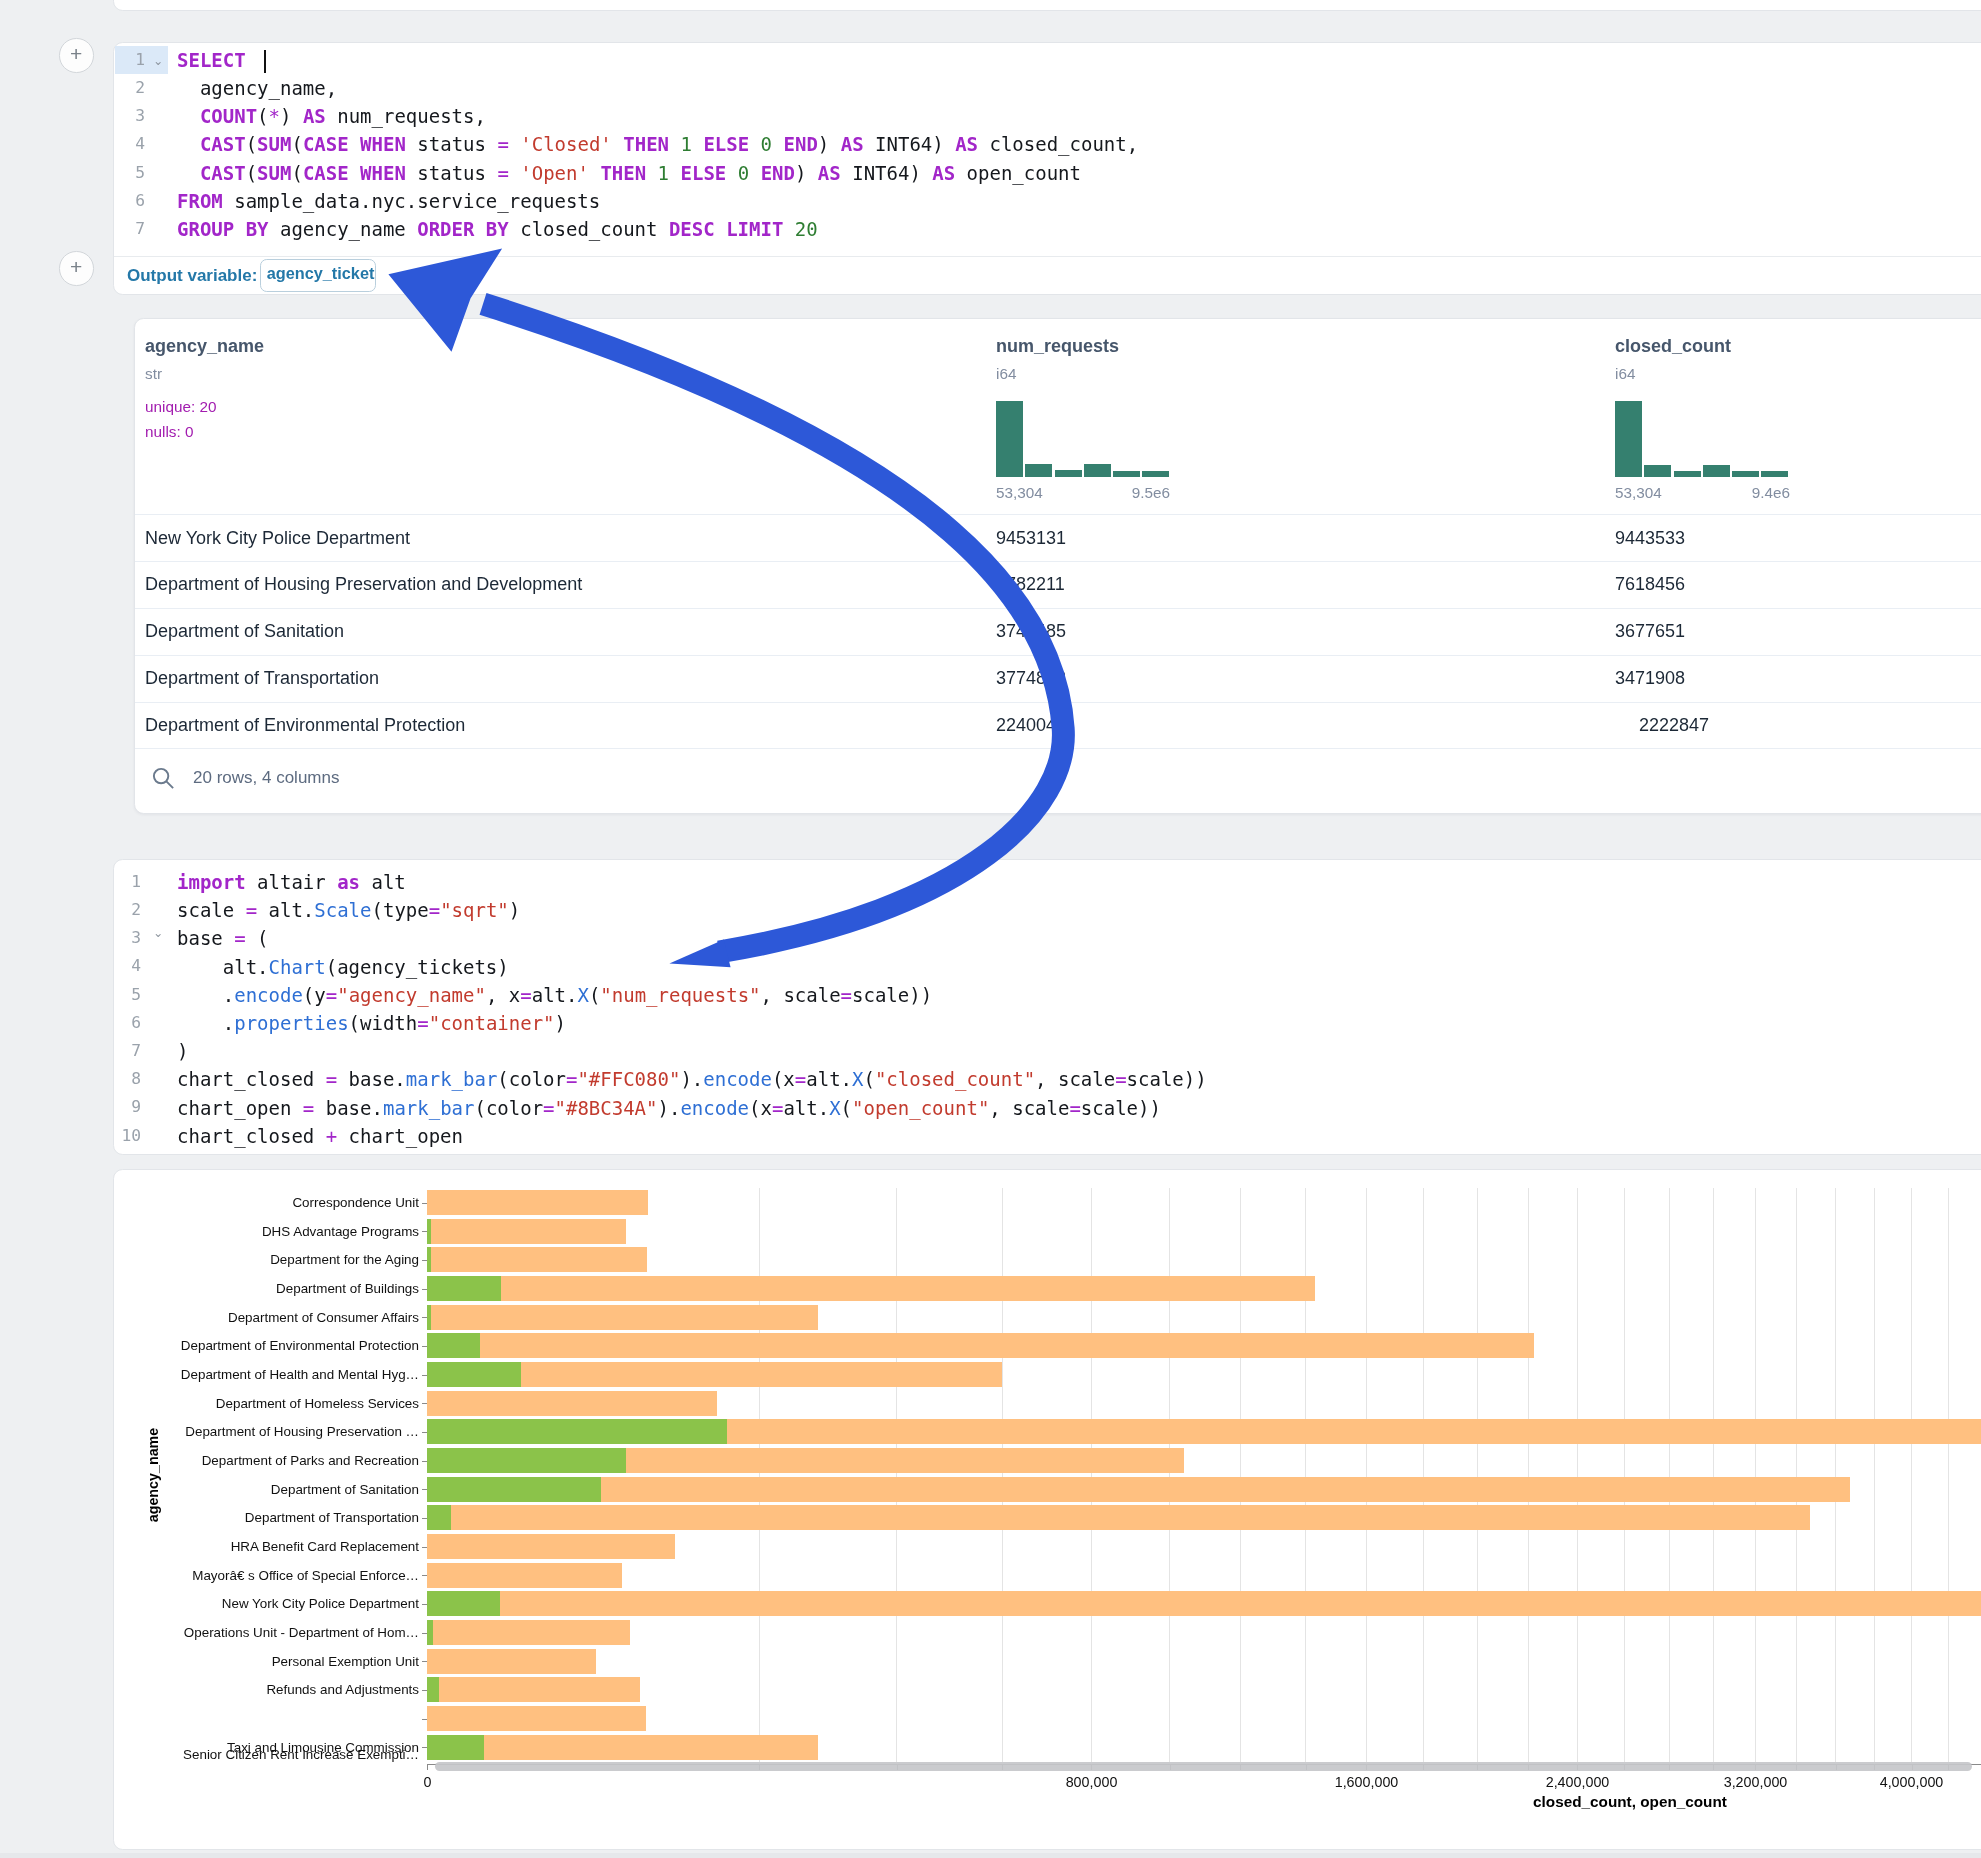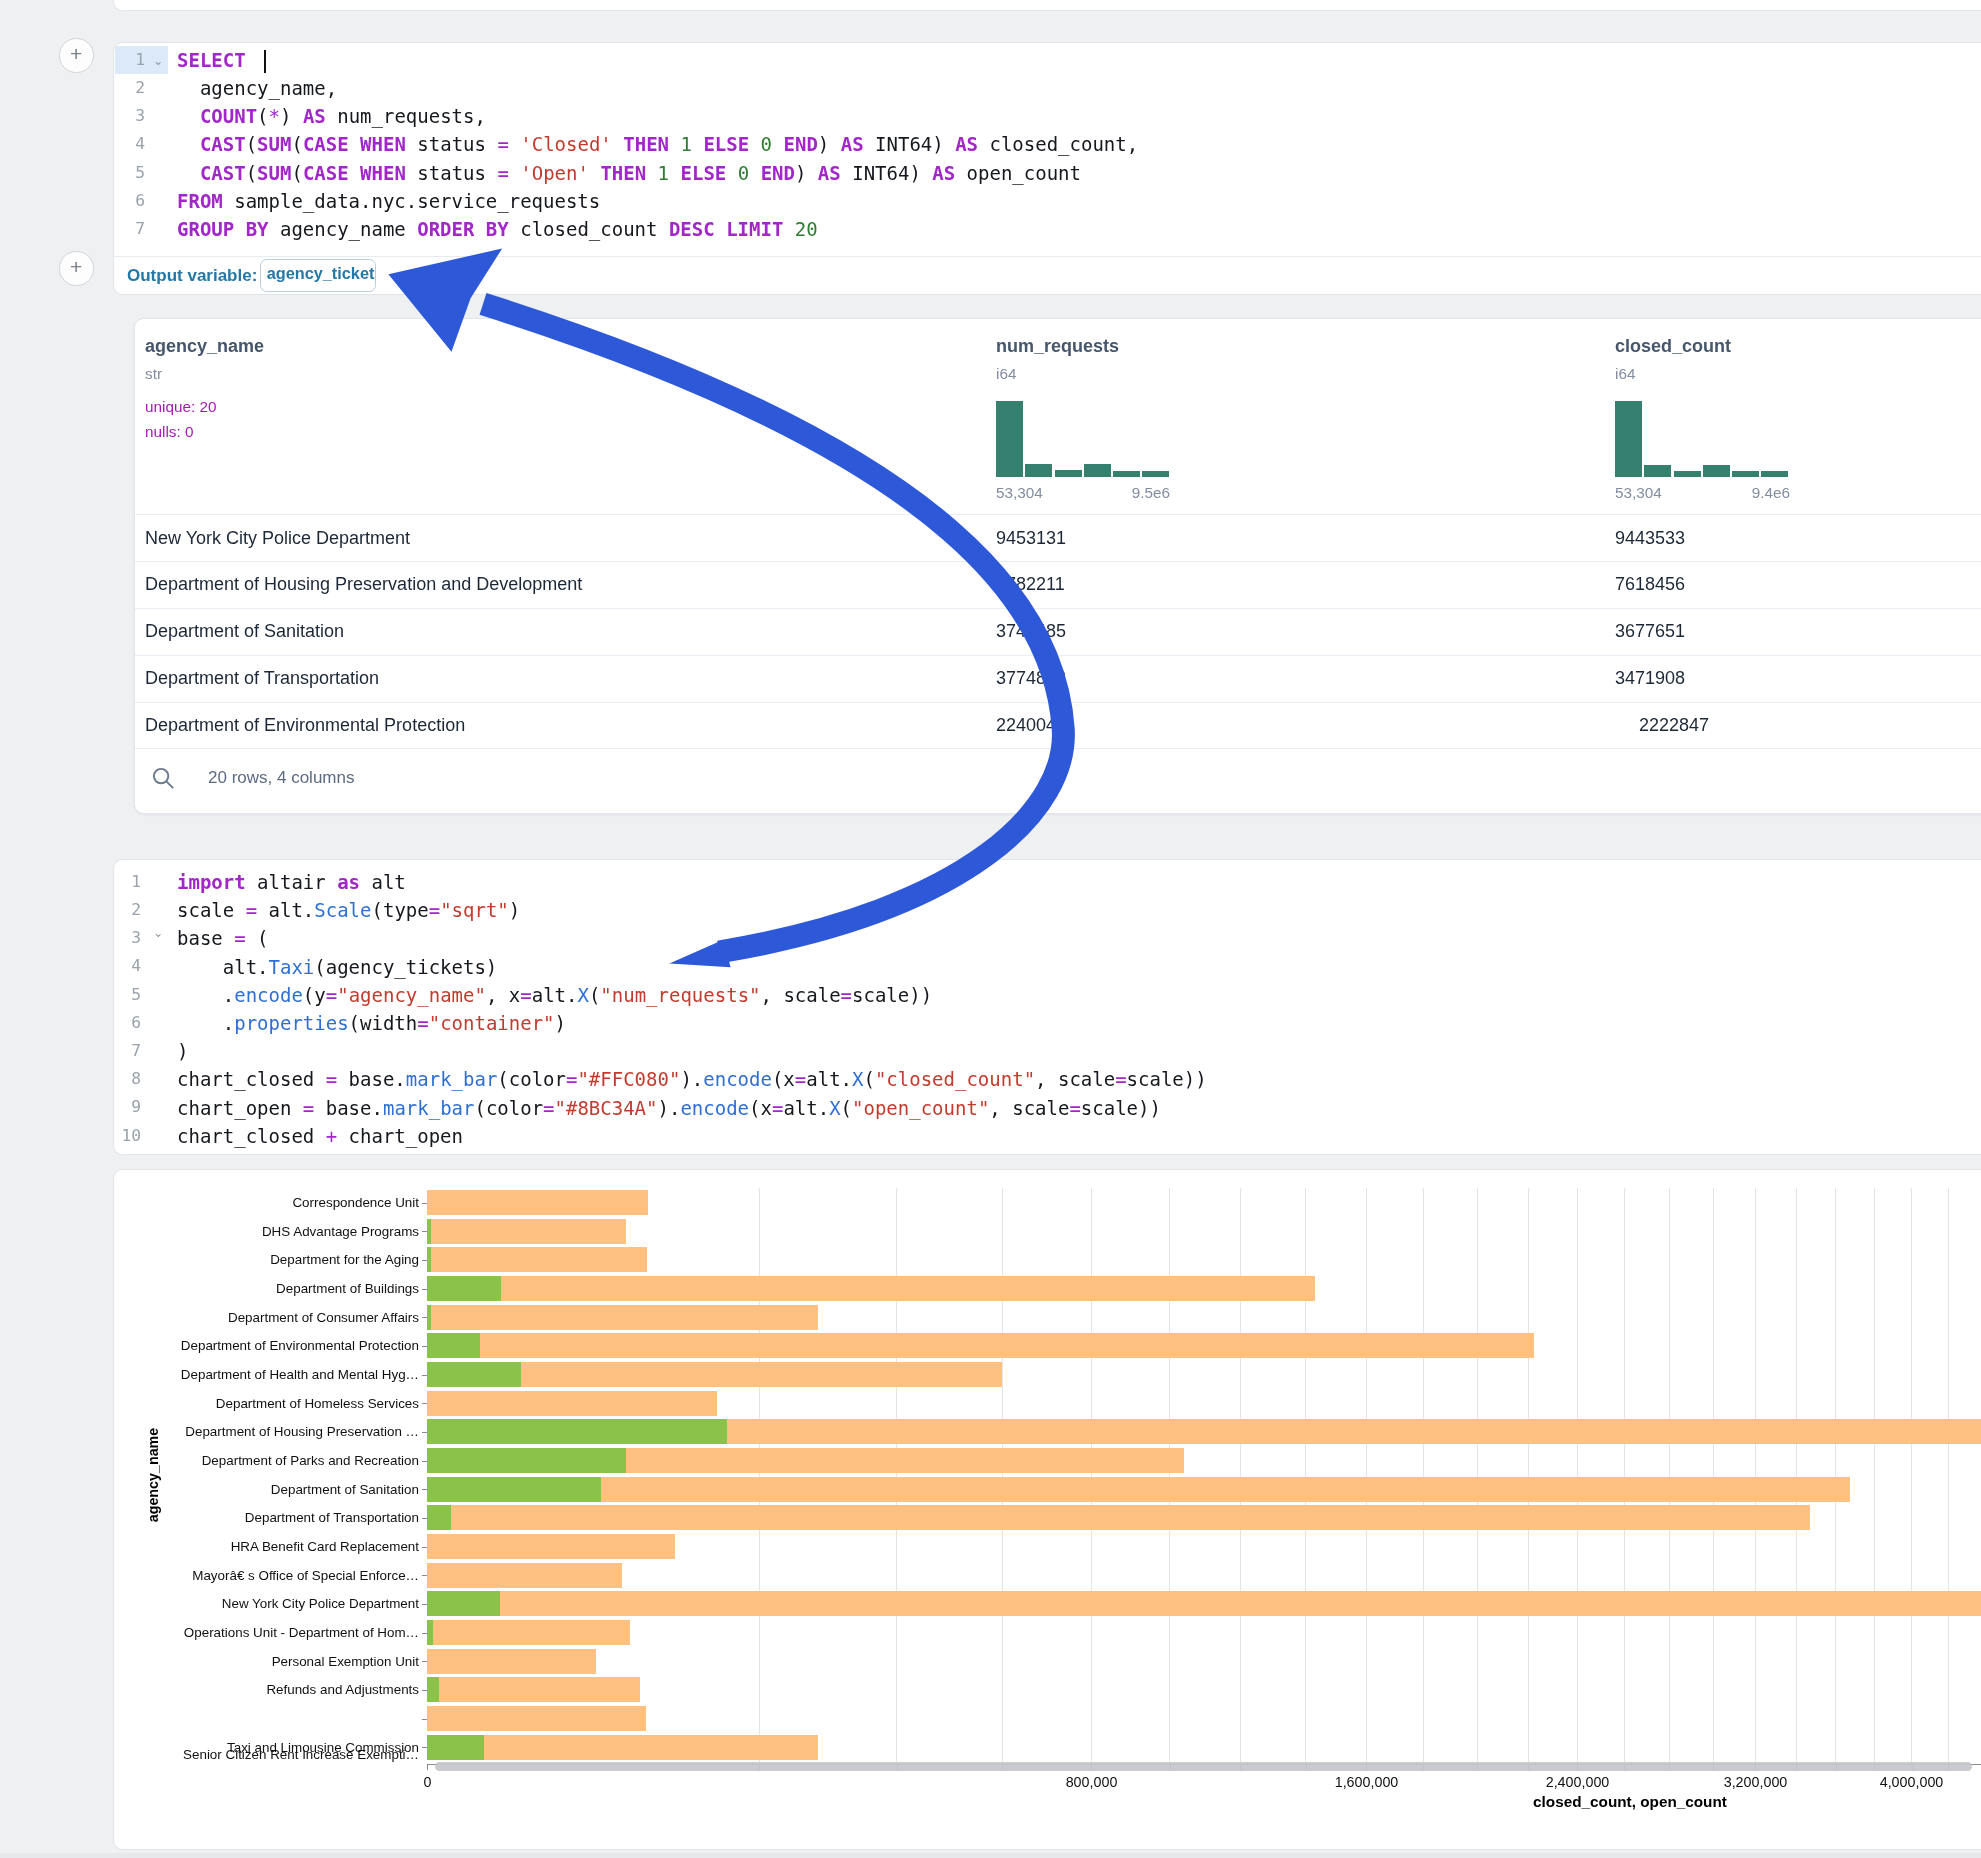--- a/index.html
+++ b/index.html
@@ -130,41 +130,41 @@
       <div class="trow-text" style="left: 996px; top: 715px;">2240041</div>
       <div class="trow-text" style="left: 1615px; top: 715px; margin-left: 24px;">2222847</div>
       <div class="tdivider" style="left: 135px; top: 748px; width: 1846px;"></div>
     </div>
   <div class="abs" style="left:151px;top:766px;">
     <svg width="25" height="25" viewBox="0 0 26 26" fill="none">
       <circle cx="10.5" cy="10.5" r="7.5" stroke="#6b7a8d" stroke-width="2"></circle>
       <line x1="16" y1="16" x2="23" y2="23" stroke="#6b7a8d" stroke-width="2"></line>
     </svg>
   </div>
-  <div class="tfooter" style="left:208px;top:768px;">20 rows, 4 columns</div>
+  <div class="tfooter" style="left:193px;top:768px;">20 rows, 4 columns</div>
 
   <div class="card" style="left:113px;top:859px;width:1888px;height:294px;"></div>
   <div id="py-gutter">
       <div class="gnum" style="left: 103px; top: 872px;">1</div>
       <div class="gnum" style="left: 103px; top: 900px;">2</div>
       <div class="gnum" style="left: 103px; top: 928px;">3</div>
       <div class="gnum" style="left: 103px; top: 956px;">4</div>
       <div class="gnum" style="left: 103px; top: 985px;">5</div>
       <div class="gnum" style="left: 103px; top: 1013px;">6</div>
       <div class="gnum" style="left: 103px; top: 1041px;">7</div>
       <div class="gnum" style="left: 103px; top: 1069px;">8</div>
       <div class="gnum" style="left: 103px; top: 1097px;">9</div>
       <div class="gnum" style="left: 103px; top: 1126px;">10</div>
     </div>
   <div class="chev" style="left:153px;top:925px;">⌄</div>
   <div id="py-code">
       <div class="codeline" style="left: 177px; top: 868px;"><span class="tok-k">import</span><span class="tok-d"> altair </span><span class="tok-k">as</span><span class="tok-d"> alt</span></div>
       <div class="codeline" style="left: 177px; top: 896px;"><span class="tok-d">scale </span><span class="tok-o">=</span><span class="tok-d"> alt.</span><span class="tok-f">Scale</span><span class="tok-d">(type</span><span class="tok-o">=</span><span class="tok-s">"sqrt"</span><span class="tok-d">)</span></div>
       <div class="codeline" style="left: 177px; top: 924px;"><span class="tok-d">base </span><span class="tok-o">=</span><span class="tok-d"> (</span></div>
-      <div class="codeline" style="left: 177px; top: 953px;"><span class="tok-d">    alt.</span><span class="tok-f">Taxi</span><span class="tok-d">(agency_tickets)</span></div>
+      <div class="codeline" style="left: 177px; top: 953px;"><span class="tok-d">    alt.</span><span class="tok-f">Chart</span><span class="tok-d">(agency_tickets)</span></div>
       <div class="codeline" style="left: 177px; top: 981px;"><span class="tok-d">    .</span><span class="tok-f">encode</span><span class="tok-d">(y</span><span class="tok-o">=</span><span class="tok-s">"agency_name"</span><span class="tok-d">, x</span><span class="tok-o">=</span><span class="tok-d">alt.</span><span class="tok-f">X</span><span class="tok-d">(</span><span class="tok-s">"num_requests"</span><span class="tok-d">, scale</span><span class="tok-o">=</span><span class="tok-d">scale))</span></div>
       <div class="codeline" style="left: 177px; top: 1009px;"><span class="tok-d">    .</span><span class="tok-f">properties</span><span class="tok-d">(width</span><span class="tok-o">=</span><span class="tok-s">"container"</span><span class="tok-d">)</span></div>
       <div class="codeline" style="left: 177px; top: 1037px;"><span class="tok-d">)</span></div>
       <div class="codeline" style="left: 177px; top: 1065px;"><span class="tok-d">chart_closed </span><span class="tok-o">=</span><span class="tok-d"> base.</span><span class="tok-f">mark_bar</span><span class="tok-d">(color</span><span class="tok-o">=</span><span class="tok-s">"#FFC080"</span><span class="tok-d">).</span><span class="tok-f">encode</span><span class="tok-d">(x</span><span class="tok-o">=</span><span class="tok-d">alt.</span><span class="tok-f">X</span><span class="tok-d">(</span><span class="tok-s">"closed_count"</span><span class="tok-d">, scale</span><span class="tok-o">=</span><span class="tok-d">scale))</span></div>
       <div class="codeline" style="left: 177px; top: 1094px;"><span class="tok-d">chart_open </span><span class="tok-o">=</span><span class="tok-d"> base.</span><span class="tok-f">mark_bar</span><span class="tok-d">(color</span><span class="tok-o">=</span><span class="tok-s">"#8BC34A"</span><span class="tok-d">).</span><span class="tok-f">encode</span><span class="tok-d">(x</span><span class="tok-o">=</span><span class="tok-d">alt.</span><span class="tok-f">X</span><span class="tok-d">(</span><span class="tok-s">"open_count"</span><span class="tok-d">, scale</span><span class="tok-o">=</span><span class="tok-d">scale))</span></div>
       <div class="codeline" style="left: 177px; top: 1122px;"><span class="tok-d">chart_closed </span><span class="tok-o">+</span><span class="tok-d"> chart_open</span></div>
     </div>
 
   <div class="card" style="left:113px;top:1169px;width:1888px;height:679px;"></div>
   <div id="chart">

